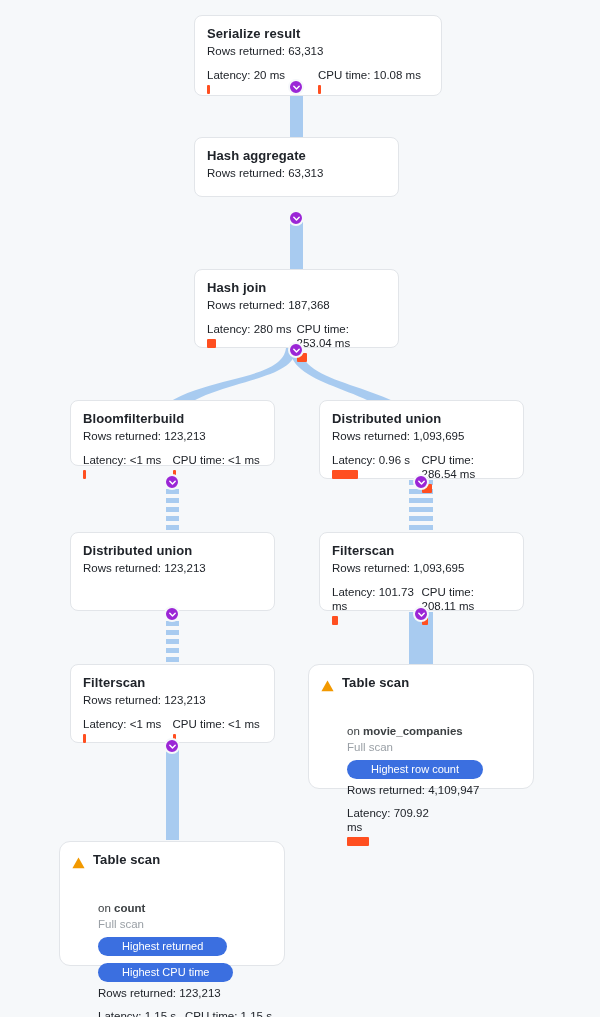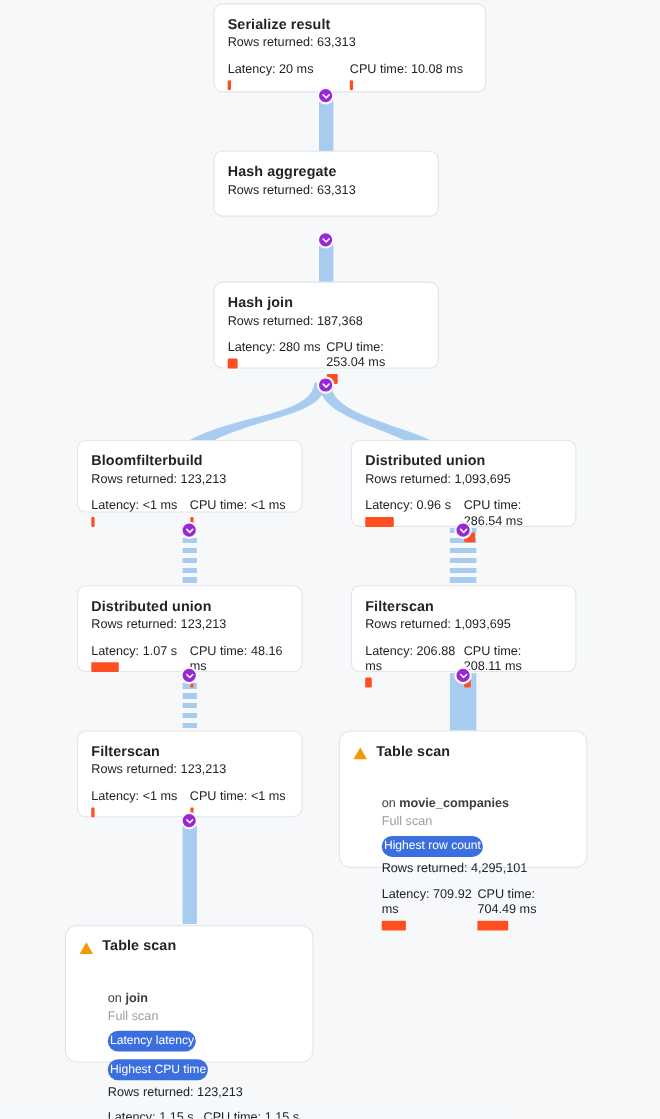--- a/index.html
+++ b/index.html
@@ -49,21 +49,21 @@
     letter-spacing:.1px;
   }
   .node-sub{font-size:11.5px;color:#3c4043;line-height:15px;margin-top:1px;}
   .node-sub b{font-weight:700;}
   .node-sub.muted{color:#9aa0a6;}
   .rows{font-size:11.5px;color:#20242a;line-height:15px;margin-top:2px;font-weight:400;}
 
   .pill-row{display:flex;gap:7px;margin:5px 0 4px 0;flex-wrap:wrap;}
   .pill{
     background:#3b6fe0;color:#fff;border-radius:999px;
-    font-size:11px;line-height:13px;padding:3px 2px;white-space:nowrap;
+    font-size:11px;line-height:13px;padding:3px 24px;white-space:nowrap;
   }
 
   .metrics{display:flex;margin-top:9px;}
   .metric{width:50%;}
   .metric-label{font-size:11.5px;color:#20242a;line-height:14px;}
   .metric-bar{height:9px;background:#ff4f20;margin-top:3px;border-radius:1px;}
 
   .indent{padding-left:26px;margin-top:28px;}
 </style>
 </head>
@@ -127,21 +127,21 @@
         <path d="M2 3.6 L5 6.6 L8 3.6" stroke="#ffffff" stroke-width="1.6" fill="none" stroke-linecap="round" stroke-linejoin="round"></path>
       </svg>
     </div>
     <div class="badge" style="left:164px;top:738px;">
       <svg width="9" height="9" viewBox="0 0 10 10">
         <path d="M2 3.6 L5 6.6 L8 3.6" stroke="#ffffff" stroke-width="1.6" fill="none" stroke-linecap="round" stroke-linejoin="round"></path>
       </svg>
     </div>
   </div>
 
-  <div class="node" style="left:194px;top:3px;width:248px;height:81px;">
+  <div class="node" style="left:194px;top:15px;width:248px;height:81px;">
     <div class="node-head">
       <div class="node-title">Serialize result</div>
     </div>
     <div class="rows">Rows returned: 63,313</div>
     <div class="metrics">
       <div class="metric">
         <div class="metric-label">Latency: 20 ms</div>
         <div class="metric-bar" style="width:3px;"></div>
       </div>
       <div class="metric">
@@ -151,21 +151,21 @@
     </div>
   </div>
 
   <div class="node" style="left:194px;top:137px;width:205px;height:60px;">
     <div class="node-head">
       <div class="node-title">Hash aggregate</div>
     </div>
     <div class="rows">Rows returned: 63,313</div>
   </div>
 
-  <div class="node" style="left:194px;top:256px;width:205px;height:79px;">
+  <div class="node" style="left:194px;top:269px;width:205px;height:79px;">
     <div class="node-head">
       <div class="node-title">Hash join</div>
     </div>
     <div class="rows">Rows returned: 187,368</div>
     <div class="metrics">
       <div class="metric">
         <div class="metric-label">Latency: 280 ms</div>
         <div class="metric-bar" style="width:9px;"></div>
       </div>
       <div class="metric">
@@ -207,40 +207,30 @@
         <div class="metric-bar" style="width:10px;"></div>
       </div>
     </div>
   </div>
 
   <div class="node" style="left:70px;top:532px;width:205px;height:79px;">
     <div class="node-head">
       <div class="node-title">Distributed union</div>
     </div>
     <div class="rows">Rows returned: 123,213</div>
-    <div class="metrics">
-      <div class="metric">
-        <div class="metric-label">Latency: 1.07 s</div>
-        <div class="metric-bar" style="width:25px;"></div>
-      </div>
-      <div class="metric">
-        <div class="metric-label">CPU time: 48.16 ms</div>
-        <div class="metric-bar" style="width:3px;"></div>
-      </div>
-    </div>
   </div>
 
   <div class="node" style="left:319px;top:532px;width:205px;height:79px;">
     <div class="node-head">
       <div class="node-title">Filterscan</div>
     </div>
     <div class="rows">Rows returned: 1,093,695</div>
     <div class="metrics">
       <div class="metric">
-        <div class="metric-label">Latency: 206.88 ms</div>
+        <div class="metric-label">Latency: 101.73 ms</div>
         <div class="metric-bar" style="width:6px;"></div>
       </div>
       <div class="metric">
         <div class="metric-label">CPU time: 208.11 ms</div>
         <div class="metric-bar" style="width:6px;"></div>
       </div>
     </div>
   </div>
 
   <div class="node" style="left:70px;top:664px;width:205px;height:79px;">
@@ -270,50 +260,46 @@
       <div>
         <div class="node-title">Table scan</div>
       </div>
     </div>
     <div class="indent">
       <div class="node-sub"><span>on </span><b>movie_companies</b></div>
       <div class="node-sub muted">Full scan</div>
       <div class="pill-row">
         <span class="pill">Highest row count</span>
       </div>
-      <div class="rows">Rows returned: 4,295,101</div>
+      <div class="rows">Rows returned: 4,109,947</div>
       <div class="metrics" style="margin-top:8px;">
         <div class="metric">
           <div class="metric-label">Latency: 709.92 ms</div>
           <div class="metric-bar" style="width:22px;"></div>
-        </div>
-        <div class="metric">
-          <div class="metric-label">CPU time: 704.49 ms</div>
-          <div class="metric-bar" style="width:28px;"></div>
         </div>
       </div>
     </div>
   </div>
 
   <div class="node warn" style="left:59px;top:841px;width:226px;height:125px;">
     <div class="node-head">
       <span class="warn-icon">
         <svg width="13" height="12" viewBox="0 0 13 12">
           <path d="M6.5 0.6 L12.6 11.2 L0.4 11.2 Z" fill="#f29900"></path>
         </svg>
       </span>
       <div>
         <div class="node-title">Table scan</div>
       </div>
     </div>
     <div class="indent">
-      <div class="node-sub"><span>on </span><b>join</b></div>
+      <div class="node-sub"><span>on </span><b>count</b></div>
       <div class="node-sub muted">Full scan</div>
       <div class="pill-row">
-        <span class="pill">Latency latency</span>
+        <span class="pill">Highest returned</span>
         <span class="pill">Highest CPU time</span>
       </div>
       <div class="rows">Rows returned: 123,213</div>
       <div class="metrics" style="margin-top:8px;">
         <div class="metric">
           <div class="metric-label">Latency: 1.15 s</div>
           <div class="metric-bar" style="width:26px;"></div>
         </div>
         <div class="metric">
           <div class="metric-label">CPU time: 1.15 s</div>

